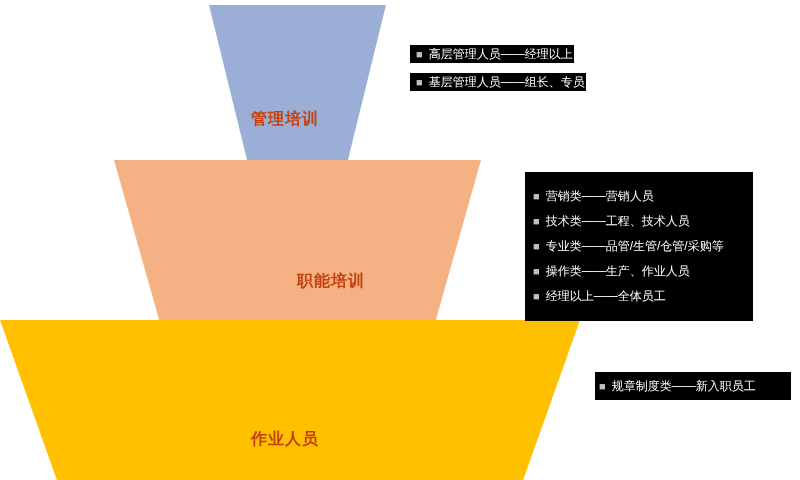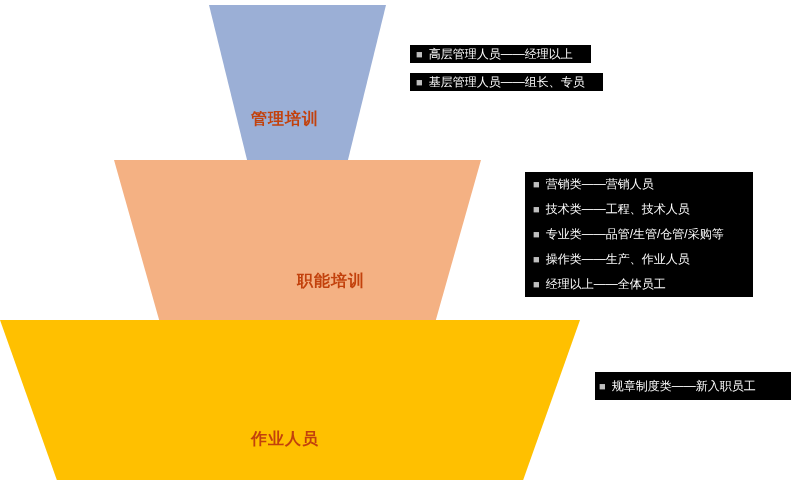--- a/index.html
+++ b/index.html
@@ -41,32 +41,32 @@
 
   
   .callout-group{position:absolute;}
   .group-management{left:410px;top:45px;}
   .callout-strip{
     display:table;
     background:#000000;
     color:#ffffff;
     font-size:12px;
     line-height:18px;
-    padding:0 18px 0 6px;
+    padding:0 1px 0 6px;
     margin-bottom:10px;
     white-space:nowrap;
   }
   .callout-block{
     position:absolute;
     background:#000000;
     color:#ffffff;
     font-size:12px;
     white-space:nowrap;
   }
-  .group-functional{left:525px;top:172px;width:228px;padding:0 0;}
+  .group-functional{left:525px;top:172px;width:228px;padding:12px 0;}
   .group-functional .callout-line{line-height:25px;height:25px;padding:0 8px;}
   .group-onboarding{left:595px;top:372px;width:196px;padding:2px 0;}
   .group-onboarding .callout-line{line-height:24px;height:24px;padding:0 4px;}
   .bullet{
     color:#bfbfbf;
     font-size:11px;
     margin-right:6px;
   }
 </style>
 </head>

